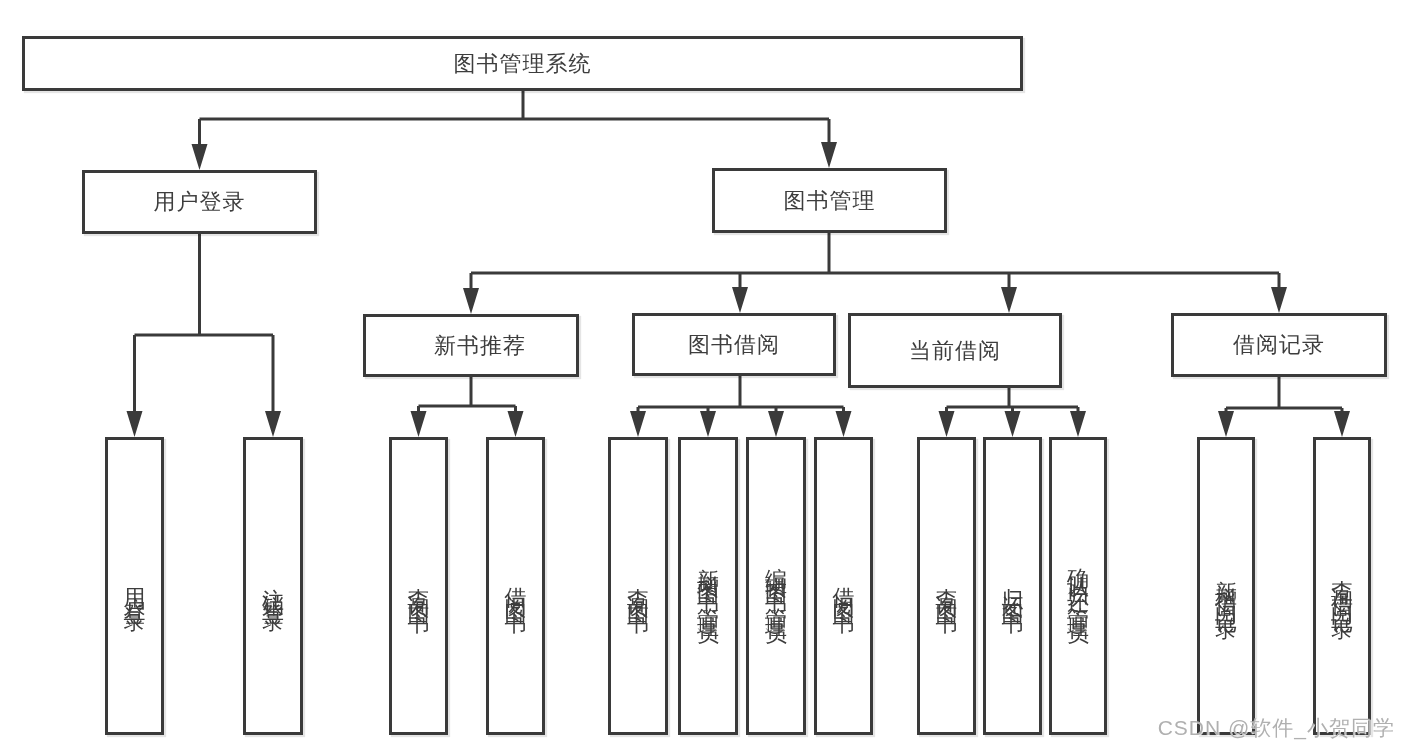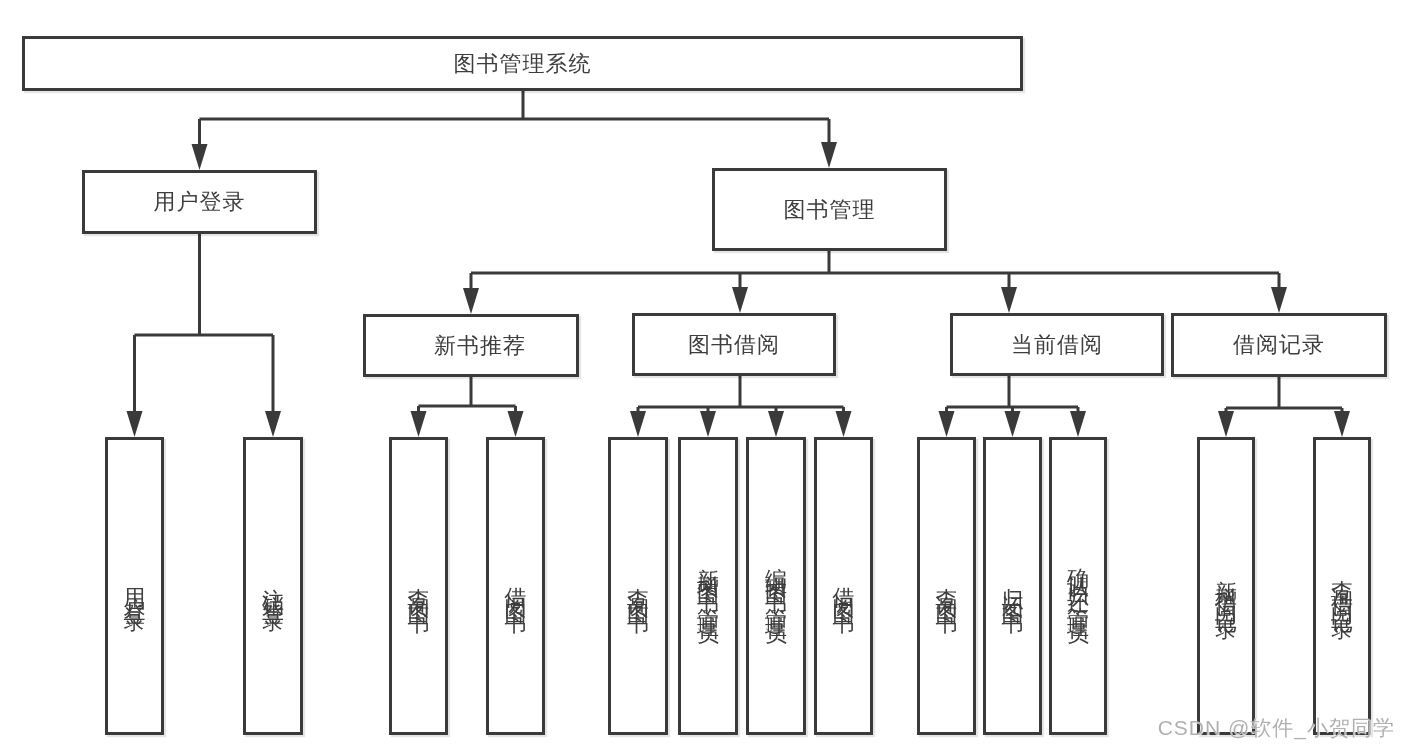--- a/index.html
+++ b/index.html
@@ -103,31 +103,31 @@
     </g>
   </svg>
 
   <div class="node" style="left:22px; top:14px; width:1001px; height:55px;margin-top:22px;">
     <span>图书管理系统</span>
   </div>
 
   <div class="node" style="left:82px; top:170px; width:235px; height:64px;">
     <span>用户登录</span>
   </div>
-  <div class="node" style="left:712px; top:168px; width:235px; height:83px;">
+  <div class="node" style="left:712px; top:168px; width:235px; height:65px;">
     <span>图书管理</span>
   </div>
 
   <div class="node" style="left:363px; top:314px; width:216px; height:63px;padding-left:18px;">
     <span>新书推荐</span>
   </div>
   <div class="node" style="left:632px; top:313px; width:204px; height:63px;">
     <span>图书借阅</span>
   </div>
-  <div class="node" style="left:950px; top:313px; width:214px; height:63px;">
+  <div class="node" style="left:848px; top:313px; width:214px; height:75px;">
     <span>当前借阅</span>
   </div>
   <div class="node" style="left:1171px; top:313px; width:216px; height:64px;">
     <span>借阅记录</span>
   </div>
 
   <div class="leaf" style="left:105px; width:59px;">
     <span class="vtext">用户登录</span>
   </div>
   <div class="leaf" style="left:243px; width:60px;">

